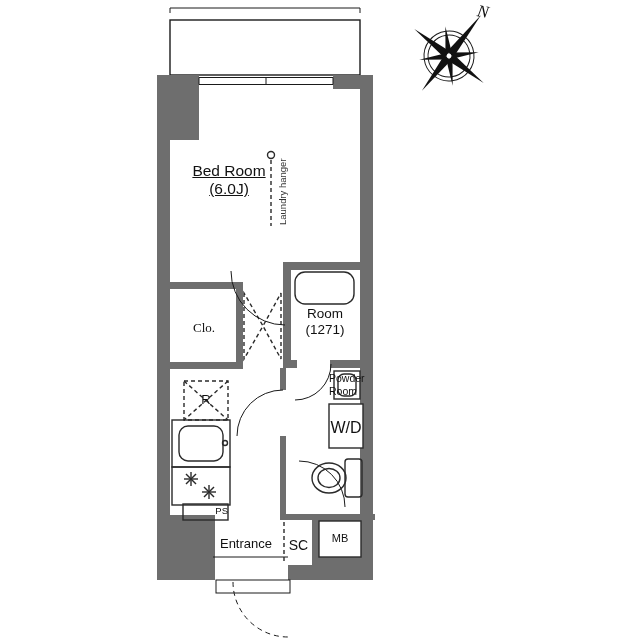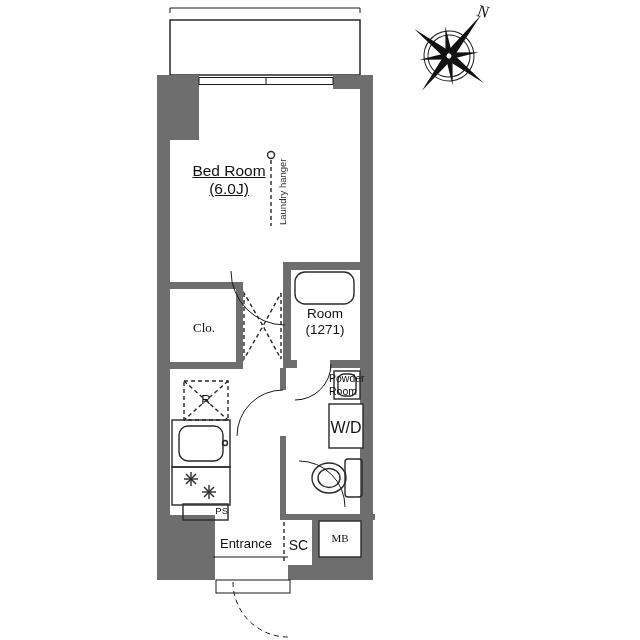--- a/index.html
+++ b/index.html
@@ -26,21 +26,21 @@
   .lbl-bedroom{left:168px;top:162px;width:122px;font-size:15.5px;text-decoration:underline;}
   .lbl-laundry{left:276px;top:150px;height:84px;width:14px;font-size:9.5px;color:#333;writing-mode:vertical-rl;transform:rotate(180deg);text-align:center;line-height:14px;}
   .lbl-clo{left:172px;top:321px;width:64px;font-size:13px;font-family:Liberation Serif, serif;}
   .lbl-bath{left:291px;top:306px;width:68px;font-size:13.5px;}
   .lbl-powder{left:288px;top:372px;width:48px;font-size:10.5px;text-align:left;white-space:normal;line-height:13px;margin-left:41px;}
   .lbl-wd{left:329px;top:419px;width:34px;font-size:16px;}
   .lbl-r{left:184px;top:393px;width:44px;font-size:13px;}
   .lbl-ps{left:183px;top:506px;width:45px;font-size:9.5px;text-align:right;}
   .lbl-entrance{left:209px;top:537px;width:74px;font-size:13px;}
   .lbl-sc{left:285px;top:537px;width:27px;font-size:14px;}
-  .lbl-mb{left:319px;top:532px;width:42px;font-size:11px;font-family:Liberation Serif, serif;}
+  .lbl-mb{left:319px;top:532px;width:42px;font-size:11px;}
 </style>
 </head>
 <body>
 
 <div id="plan">
 
   <svg width="640" height="640" viewBox="0 0 640 640">
 
     <g>
       <line class="thin" x1="170" y1="8" x2="360" y2="8"></line>

